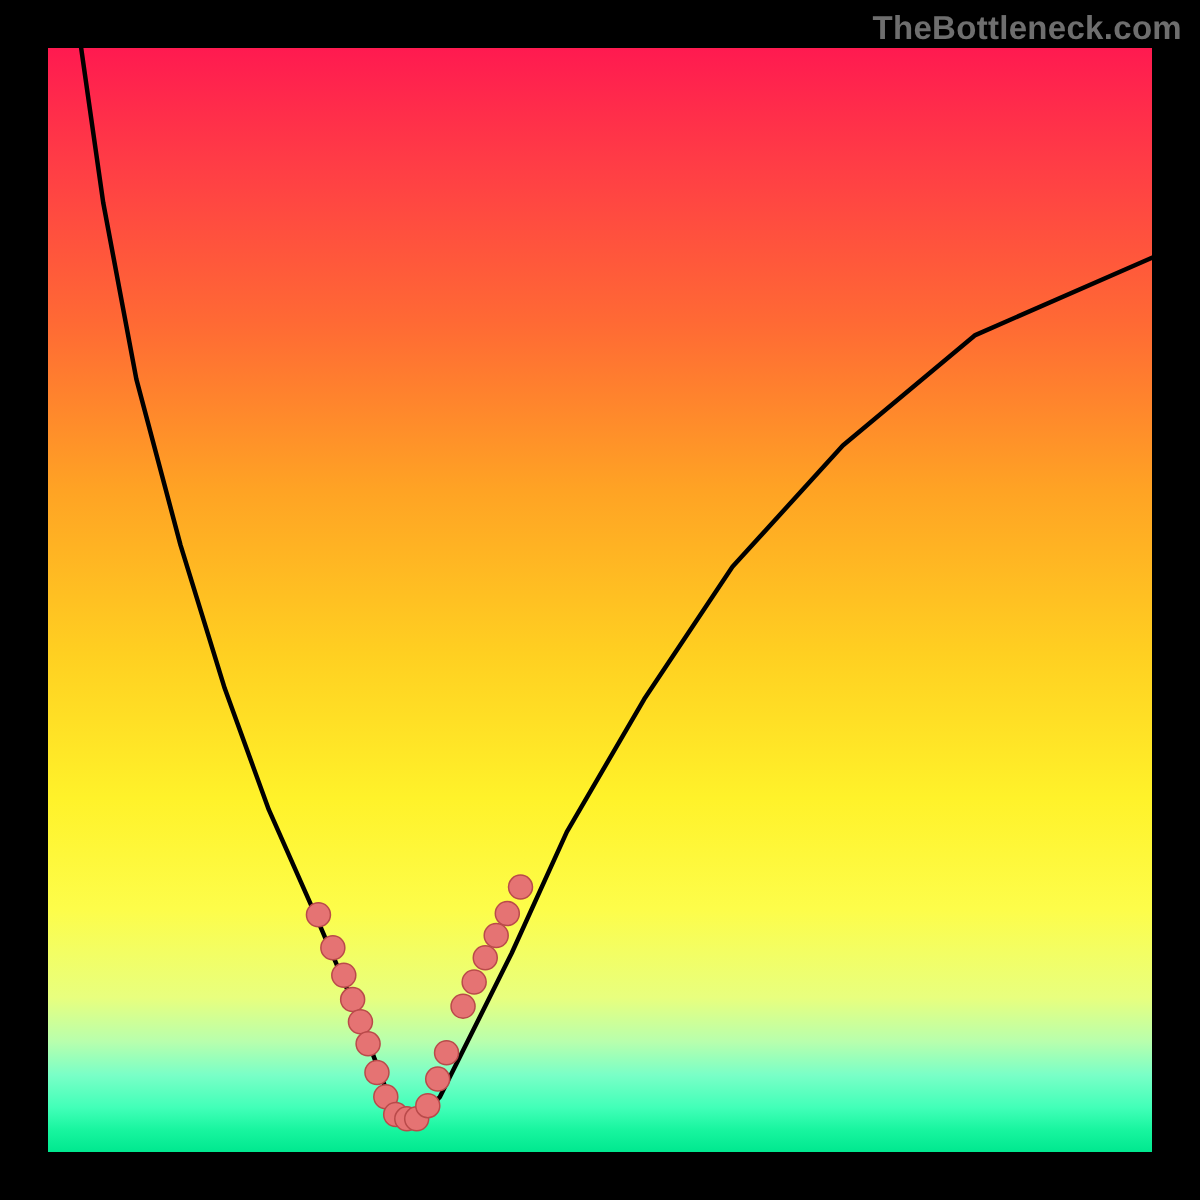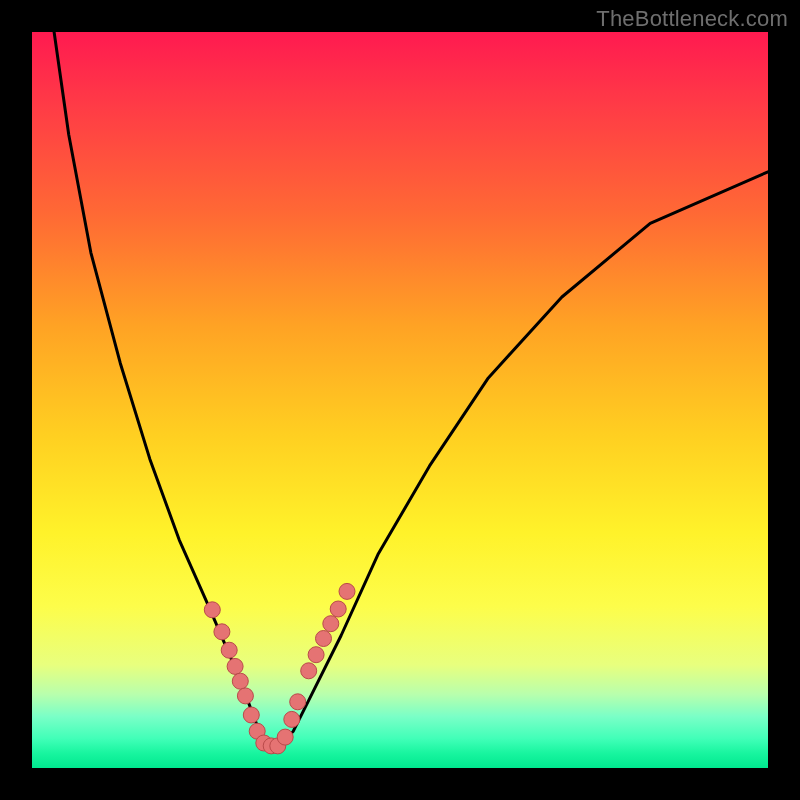--- a/index.html
+++ b/index.html
@@ -41,21 +41,21 @@
       #18f59f 98%,
       #00e88f 100%);
   }
   .watermark {
     position: absolute;
     top: 6px;
     right: 12px;
     color: #6e6e6e;
     font-size: 22px;
     letter-spacing: 0.2px;
-    font-weight: 400;
+    font-weight: 700;
     user-select: none;
     text-align: center;
   }
   svg.curve {
     position: absolute;
     top: 0;
     left: 0;
     width: 736px;
     height: 736px;
     overflow: visible;

